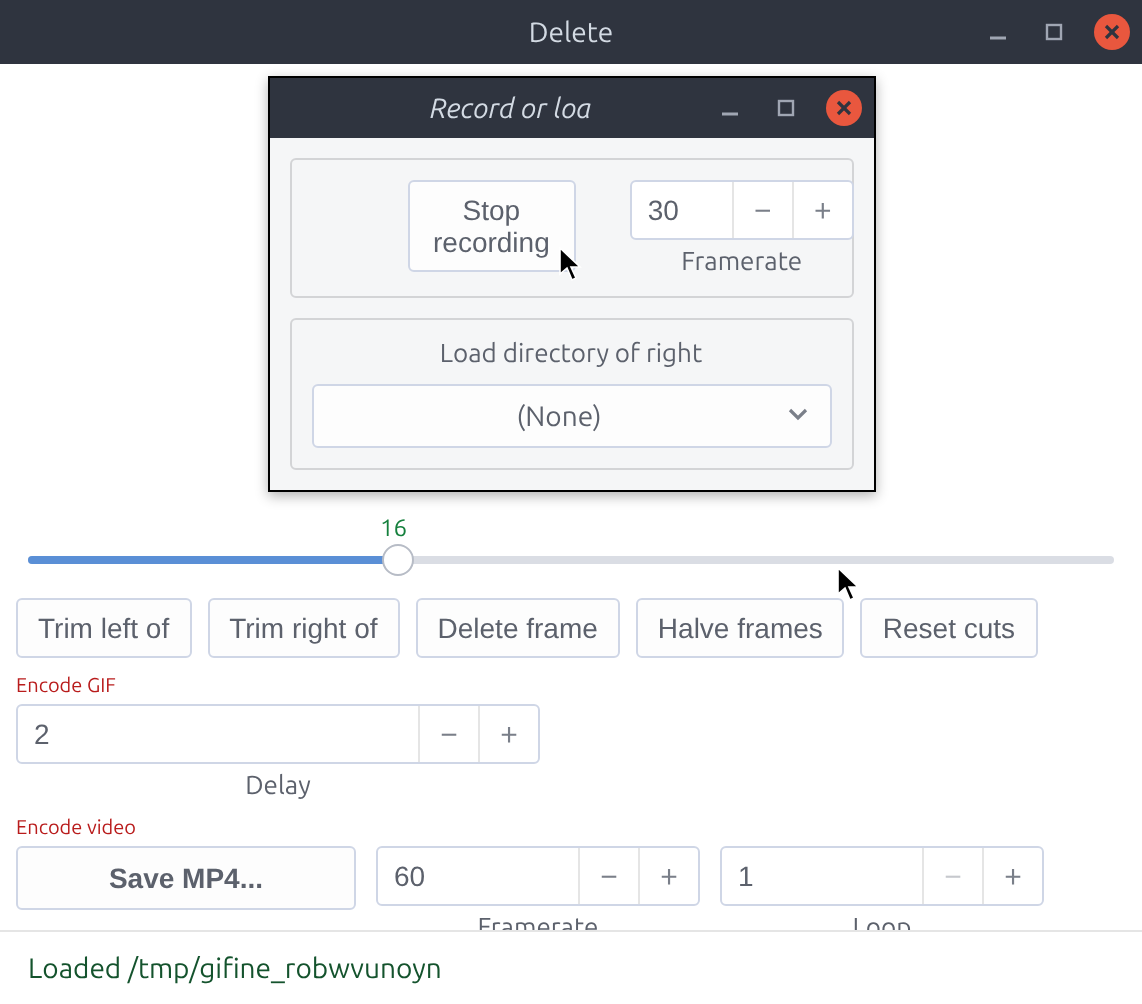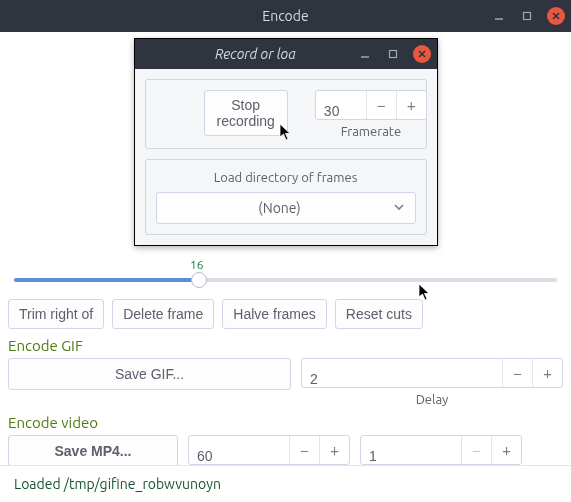--- a/index.html
+++ b/index.html
@@ -17,21 +17,21 @@
 .dialog-wrap { display:flex; justify-content:center; }
 .dialog { width: 304px; border: 1px solid #000; background: #f5f6f7; box-shadow: 0 2px 6px rgba(0,0,0,0.3); }
 .dialog .titlebar { height: 30px; font-style: italic; }
 .dialog .titlebar .title { left: 40%; transform: translateX(-50%); }
 .dialog-body { padding: 10px; display:flex; flex-direction:column; gap:10px; }
 
 .panel { border: 1px solid #d3d4d6; border-radius: 3px; background: #f5f6f7; padding: 10px; }
 
 .btn { border: 1px solid #cfd6e6; background: #fdfdfd; border-radius: 3px; padding: 6px 12px; color: #5c616c; font-size: 14px; cursor: pointer; display:inline-flex; align-items:center; justify-content:center; min-height: 30px; }
 
-.spinbox { display:flex; border: 1px solid #cfd6e6; border-radius: 3px; background: #fff; height: 30px; align-items:flex-end; }
+.spinbox { display:flex; border: 1px solid #cfd6e6; border-radius: 3px; background: #fff; height: 30px; align-items:center; }
 .spinbox input { border:none; outline:none; width: 50px; padding: 0 8px; font-size: 14px; color: #5c616c; background:transparent; }
 .spinbox .spin-btn { width: 30px; height: 100%; border-left: 1px solid #e5e5e5; display:flex; align-items:center; justify-content:center; cursor:pointer; font-size: 16px; color: #7a7f89; }
 .spinbox .spin-btn.dim { color: #c6c8cd; }
 
 .row { display:flex; align-items:flex-start; gap:27px;padding-left:48px; }
 .col { display:flex; flex-direction:column; align-items:center; gap:4px; }
 .small-label { font-size: 13px; color: #5c616c; }
 
 .combo { border: 1px solid #cfd6e6; border-radius: 3px; background: #fdfdfd; height: 32px; display:flex; align-items:center; justify-content:space-between; padding: 0 10px; cursor:pointer; }
 .combo .chev { color: #7a7f89; }
@@ -42,36 +42,36 @@
 .slider-wrap { margin-top: 12px; padding: 0 6px; }
 .slider-label { font-size: 12px; color: #15803d; margin-left: 176px; }
 .slider { position:relative; height: 18px; display:flex; align-items:center; }
 .slider .track-bg { position:absolute; left:0; right:0; height:4px; background:#dadde4; border-radius:2px; }
 .slider .track-fg { position:absolute; left:0; height:4px; background:#5a8fd6; border-radius:2px; width: 34%; }
 .slider .thumb { position:absolute; left: 34%; width:16px; height:16px; background:#fff; border:1px solid #b7bcc6; border-radius:50%; transform:translateX(-50%); }
 
 .button-row { display:flex; gap:8px; margin-top: 10px; flex-wrap: nowrap; }
 .button-row .btn { flex: 0 0 auto; padding: 6px 10px; }
 
-.section-label { font-size: 15px; color: #4d7c0f; margin-top: 8px; }
+.section-label { font-size: 10px; color: #b91c1c; margin-top: 8px; }
 
 .encode-row { display:flex; gap:10px; align-items:flex-start; margin-top:4px; }
 .encode-row .btn.wide { flex:1; min-height:32px; }
 .encode-row .col .spinbox { }
 .encode-row .col .spinbox input { width: 120px; }
 .encode-row .col.wide .spinbox { }
 .encode-row .col.wide .spinbox input { width: 200px; }
 
 .footer { position:absolute; bottom:0; left:0; right:0; border-top:1px solid #e5e5e5; padding: 10px 14px; font-size: 14px; color:#14532d; background:#fff; }
 </style>
 </head>
 <body>
 
 <div class="titlebar">
-  <span class="title">Encode</span>
+  <span class="title">Delete</span>
   <div class="win-controls">
     <span class="wc">
       <svg width="10" height="10" viewBox="0 0 10 10">
           <line x1="1" y1="8" x2="9" y2="8" stroke="currentColor" stroke-width="1.5"></line>
         </svg>
     </span>
     <span class="wc">
       <svg width="10" height="10" viewBox="0 0 10 10">
           <rect x="1.5" y="1.5" width="7" height="7" fill="none" stroke="currentColor" stroke-width="1.2"></rect>
         </svg>
@@ -118,21 +118,21 @@
               <div class="spinbox">
                 <input type="text" value="30" style="">
                 <span class="spin-btn">−</span>
                 <span class="spin-btn">+</span>
               </div>
               <span class="small-label">Framerate</span>
             </div>
           </div>
         </div>
         <div class="panel" style="text-align:center;">
-          <div class="small-label" style="margin-bottom:8px;">Load directory of frames</div>
+          <div class="small-label" style="margin-bottom:8px;">Load directory of right</div>
           <div class="combo">
             <span style="flex:1;text-align:center;">(None)</span>
             <span class="chev">
               <svg width="12" height="12" viewBox="0 0 12 12">
                   <path d="M2 4 L6 8 L10 4" fill="none" stroke="currentColor" stroke-width="1.6"></path>
                 </svg>
             </span>
           </div>
         </div>
       </div>
@@ -148,35 +148,35 @@
   <div class="slider-wrap">
     <div class="slider-label">16</div>
     <div class="slider">
       <div class="track-bg"></div>
       <div class="track-fg"></div>
       <div class="thumb"></div>
     </div>
   </div>
 
   <div class="button-row">
+    <button class="btn">Trim left of</button>
     <button class="btn">Trim right of</button>
     <button class="btn">Delete frame</button>
     <button class="btn">Halve frames</button>
     <button class="btn">Reset cuts</button>
   </div>
 
   <div class="cursor" style="left:418px; top:283px;">
     <svg width="14" height="18" viewBox="0 0 14 18">
         <path d="M1 1 L1 14 L4.5 11 L7 17 L9 16 L6.5 10.5 L11 10.5 Z" fill="#000" stroke="#fff" stroke-width="0.8"></path>
       </svg>
   </div>
 
   <div class="section-label">Encode GIF</div>
   <div class="encode-row">
-    <button class="btn wide">Save GIF...</button>
     <div class="col wide">
       <div class="spinbox">
         <input type="text" value="2" style="">
         <span class="spin-btn">−</span>
         <span class="spin-btn">+</span>
       </div>
       <span class="small-label">Delay</span>
     </div>
   </div>
 

